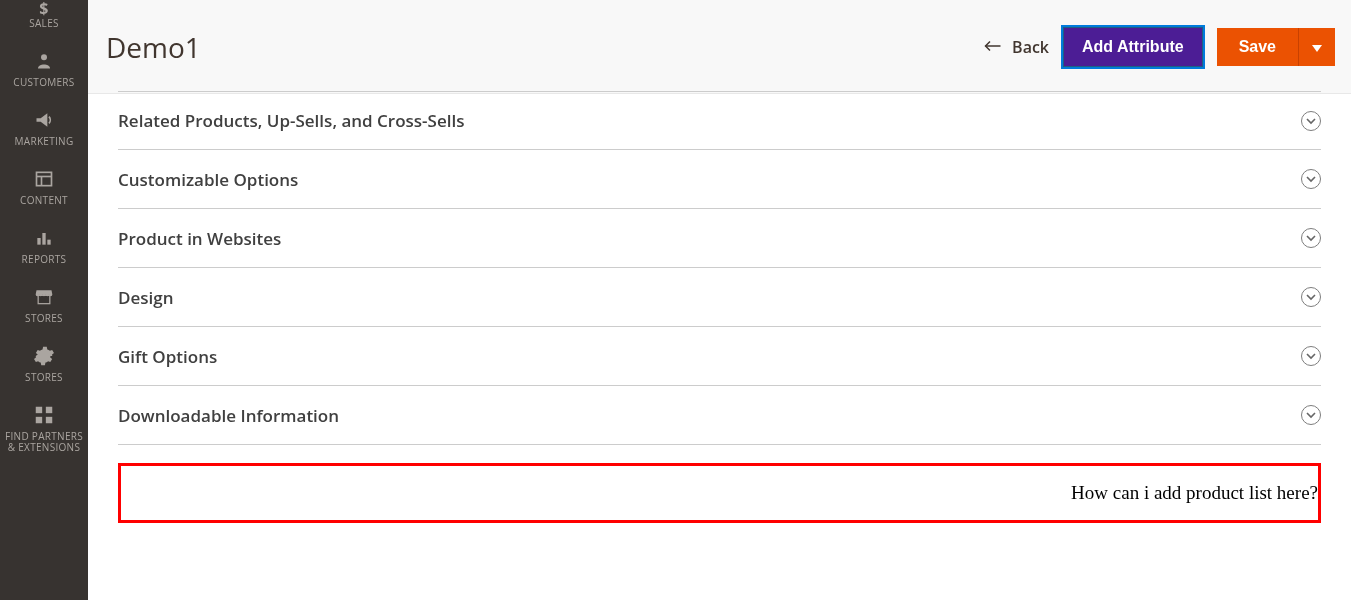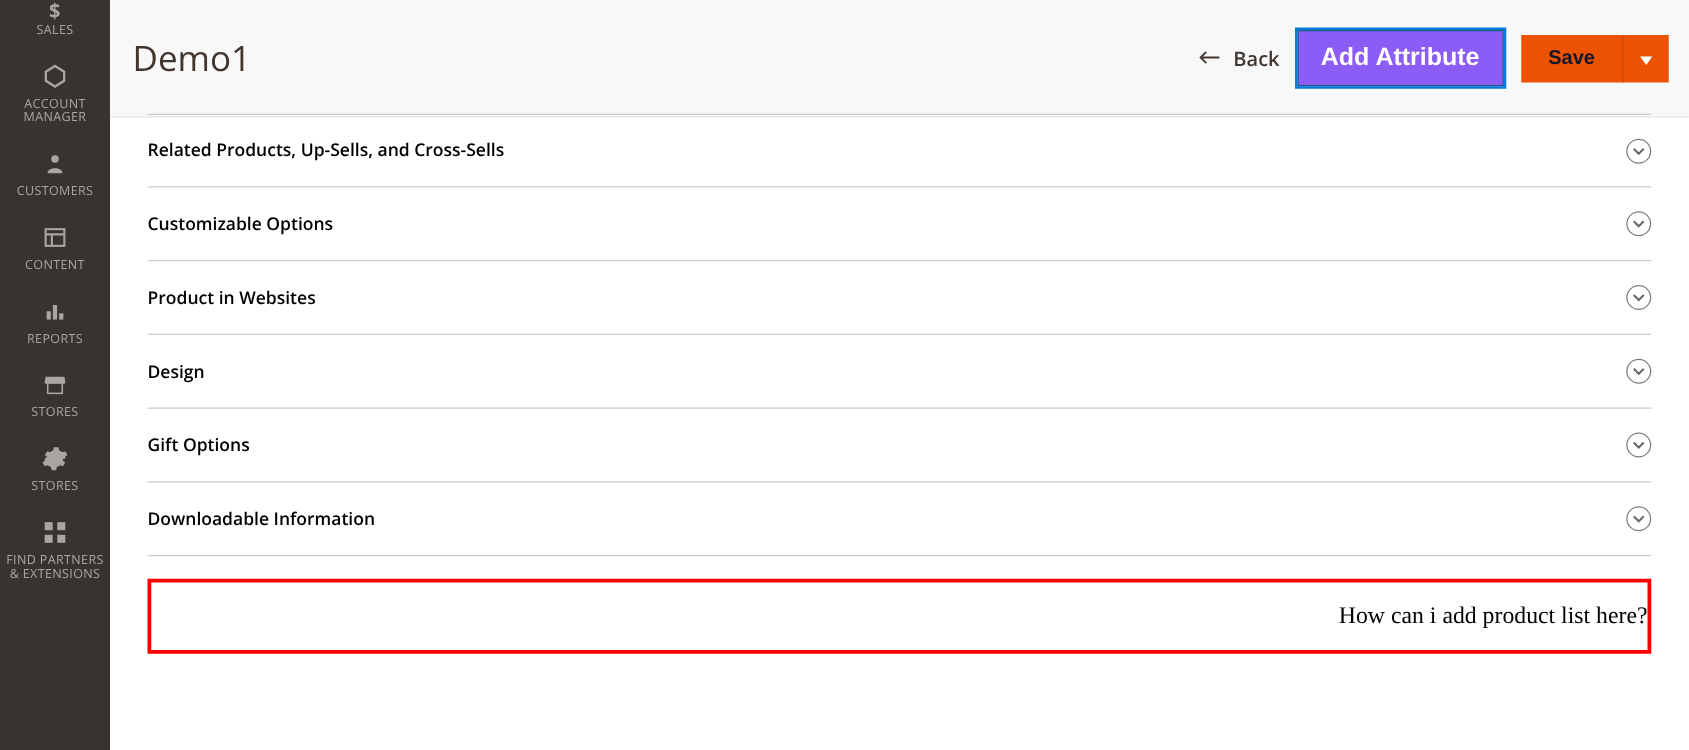--- a/index.html
+++ b/index.html
@@ -73,35 +73,35 @@
     }
     .back-btn {
       display: flex;
       gap: 10px;
       cursor: pointer;
       color: #41362f;
       font-size: 16px;
       font-weight: 600;
     }
     .add-attr-btn {
-      background: #8b5cf6;
+      background: #4c1d95;
       color: #fff;
       border: 1px solid #1e5e85;
       outline: 2px solid #007bdb;
       padding: 10px 18px;
-      font-size: 20px;
+      font-size: 16px;
       font-weight: 600;
       cursor: pointer;
     }
     .save-split {
       display: flex;
     }
     .save-btn {
       background: #eb5202;
-      color: #0f172a;
+      color: #ffffff;
       padding: 10px 22px;
       font-size: 16px;
       font-weight: 600;
       border: none;
       border-right: 1px solid #c84100;
       cursor: pointer;
     }
     .save-drop {
       background: #eb5202;
       width: 36px;
@@ -122,23 +122,23 @@
     .section-row {
       display: flex;
       align-items: center;
       justify-content: space-between;
       height: 59px;
       border-bottom: 1px solid #ccc;
       cursor: pointer;
     }
     .section-row:first-child { border-top: 1px solid #ccc; margin-top: 14px; }
     .section-title {
-      font-size: 14px;
+      font-size: 17px;
       font-weight: 600;
-      color: #000000;
+      color: #404040;
     }
     .chevron-badge {
       width: 20px;
       height: 20px;
       border: 1px solid #7d7d7d;
       border-radius: 50%;
       display: flex;
       align-items: center;
       justify-content: center;
     }
@@ -162,39 +162,40 @@
   <div class="sidebar-item">
     <span class="icon">
       <svg width="14" height="18" viewBox="0 0 14 18" fill="#aaa5a0">
           <text x="7" y="15" text-anchor="middle" font-size="16" font-weight="bold" fill="#aaa5a0">$</text>
         </svg>
     </span>
     <span>SALES</span>
   </div>
 
 
-  <div class="sidebar-item">
-    <span class="icon">
-      <svg width="22" height="22" viewBox="0 0 24 24" fill="none" stroke="#aaa5a0" stroke-width="2">
-          <polygon points="12,3 20,8 20,16 12,21 4,16 4,8"></polygon>
-        </svg>
-    </span>
-    <span>ACCOUNT MANAGER</span>
-  </div>
 
   <div class="sidebar-item">
     <span class="icon">
       <svg width="18" height="22" viewBox="0 0 24 24" fill="#aaa5a0">
           <circle cx="12" cy="7" r="4"></circle>
           <path d="M4 22 C4 15 20 15 20 22 Z"></path>
         </svg>
     </span>
     <span>CUSTOMERS</span>
   </div>
 
+  <div class="sidebar-item">
+    <span class="icon">
+      <svg width="22" height="20" viewBox="0 0 24 24" fill="#aaa5a0">
+          <path d="M3 10 L3 14 L8 14 L16 20 L16 4 L8 10 Z"></path>
+          <path d="M18 8 A6 6 0 0 1 18 16" stroke="#aaa5a0" stroke-width="2" fill="none"></path>
+        </svg>
+    </span>
+    <span>MARKETING</span>
+  </div>
 
   <div class="sidebar-item">
     <span class="icon">
       <svg width="22" height="20" viewBox="0 0 24 24" fill="none" stroke="#aaa5a0" stroke-width="2">
           <rect x="3" y="4" width="18" height="16"></rect>
           <line x1="3" y1="9" x2="21" y2="9"></line>
           <line x1="9" y1="9" x2="9" y2="20"></line>
         </svg>
     </span>
     <span>CONTENT</span>

